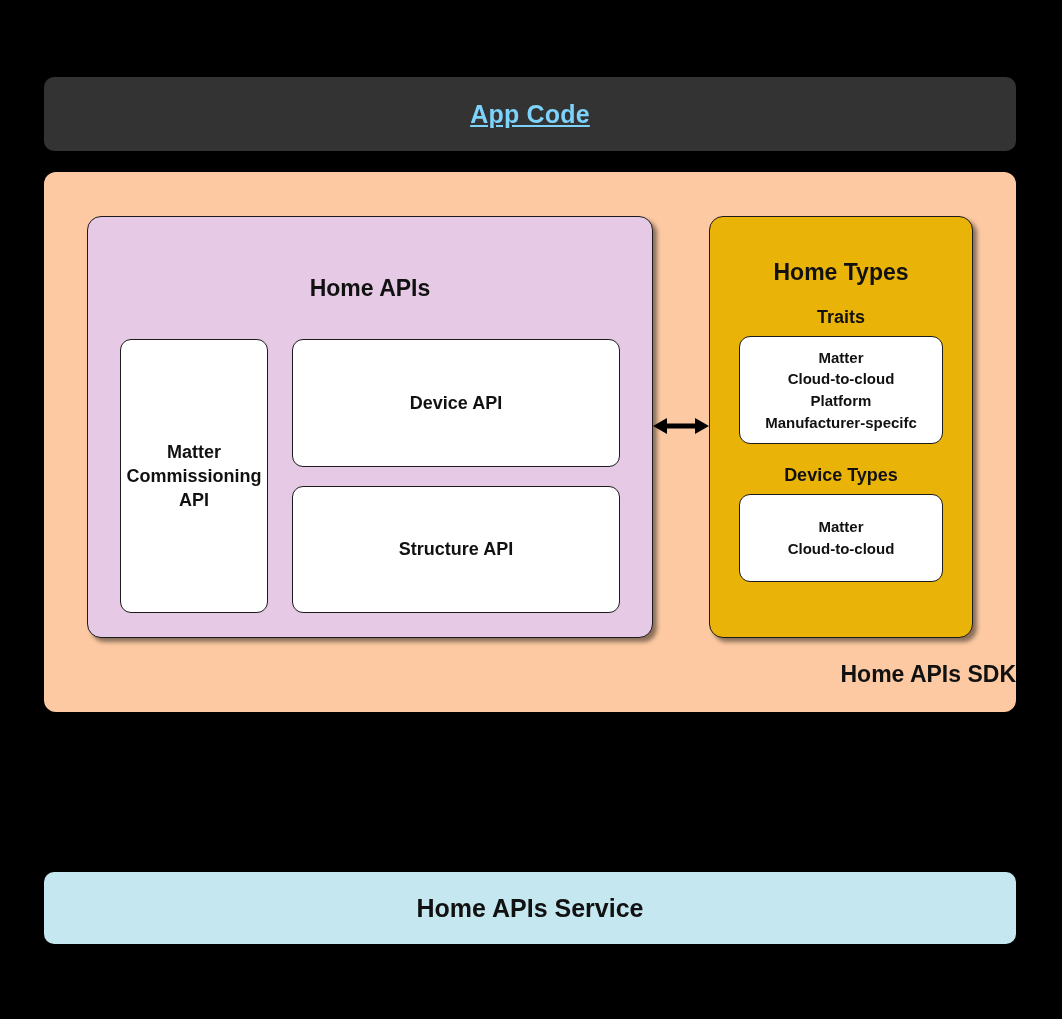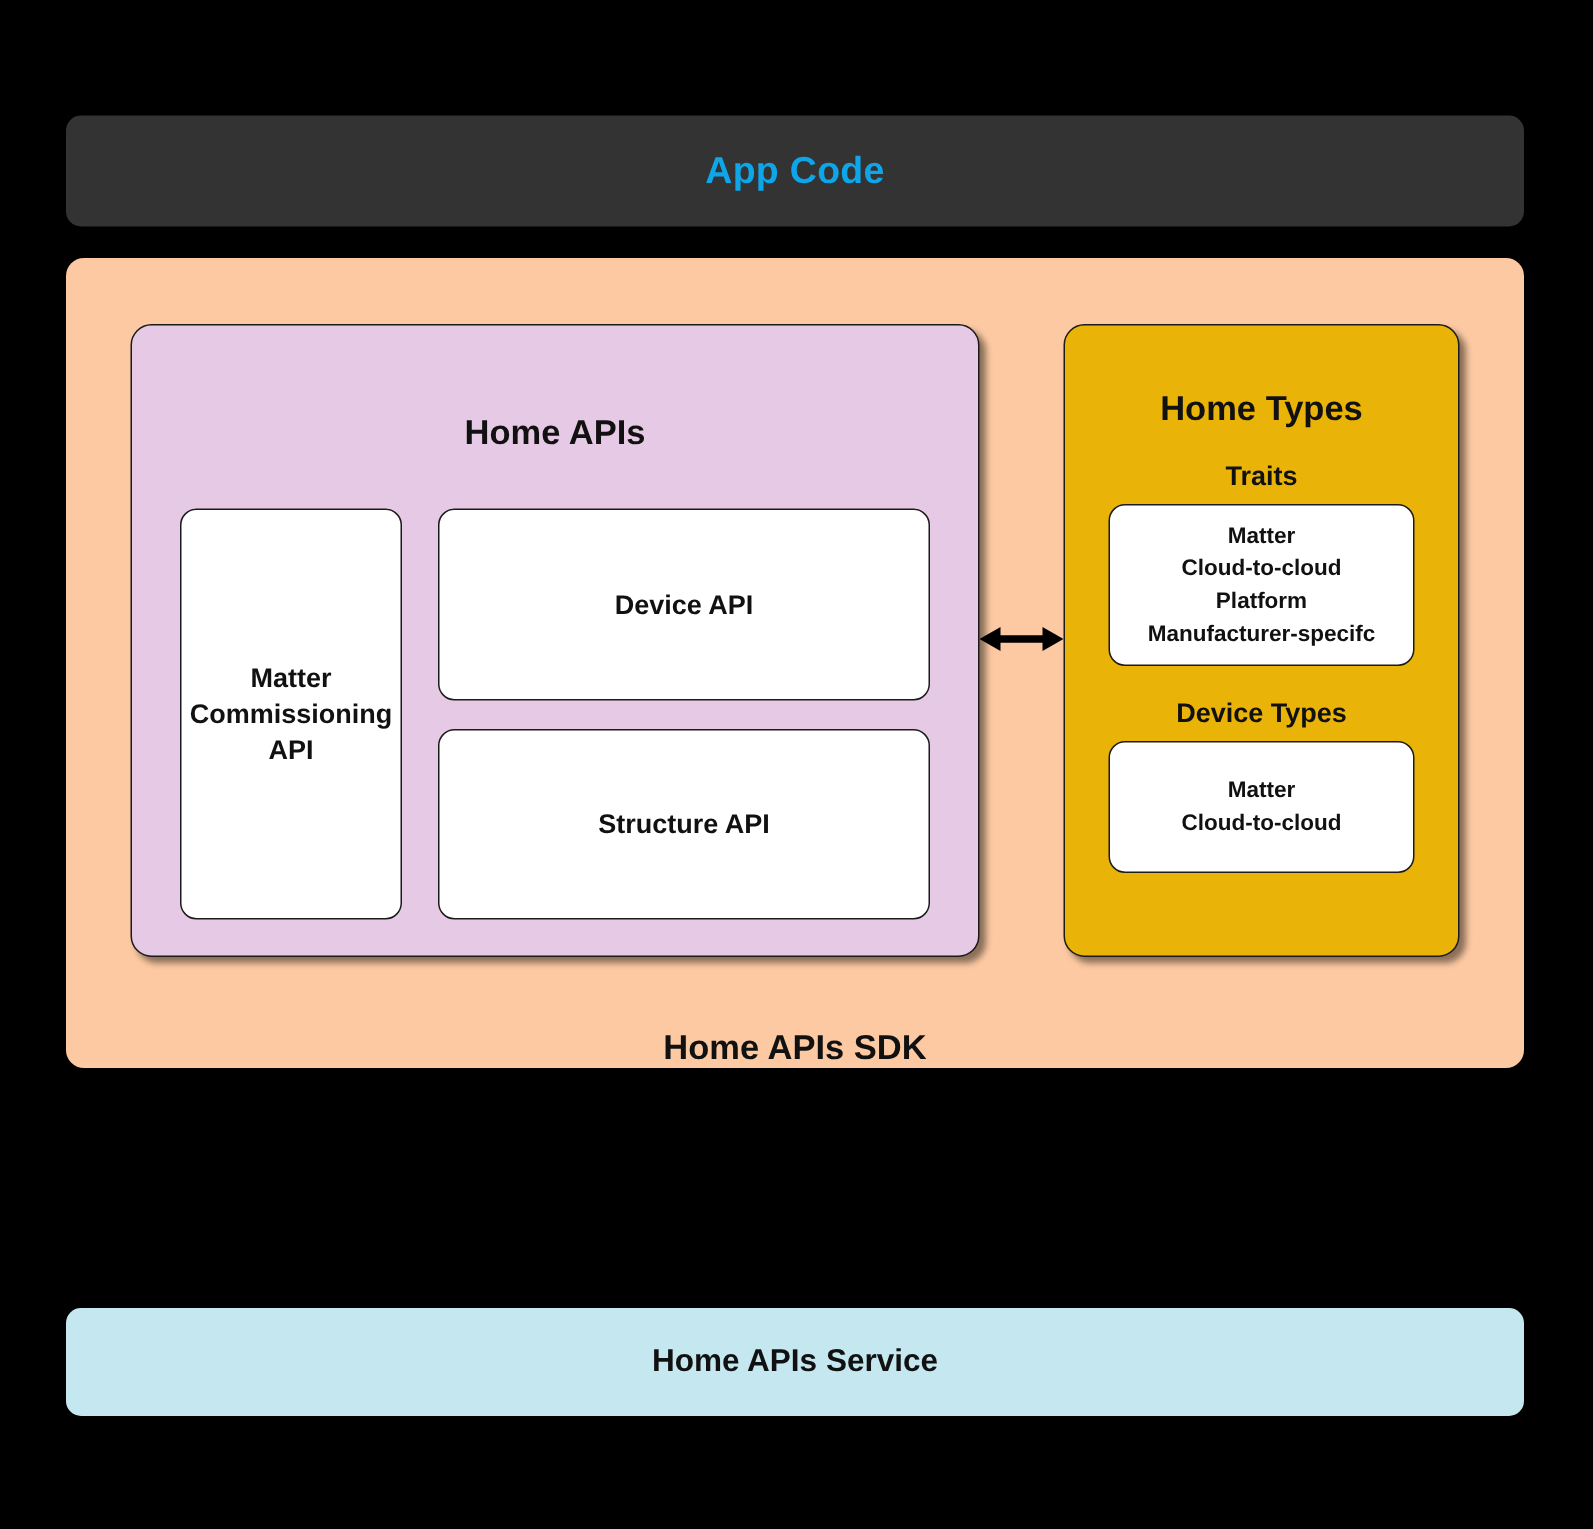--- a/index.html
+++ b/index.html
@@ -29,43 +29,44 @@
     width: 972px;
     height: 74px;
     background: #333333;
     border-radius: 10px;
     display: flex;
     align-items: center;
     justify-content: center;
     box-sizing: border-box;
   }
   .app-code-label {
-    color: #0ea5e9;
+    color: #7dd3fc;
     font-size: 25px;
     font-weight: bold;
     letter-spacing: 0.2px;
+    text-decoration: underline;
   }
 
   
   .sdk-panel {
     position: absolute;
     left: 44px;
     top: 172px;
     width: 972px;
     height: 540px;
     background: #FCC9A2;
     border-radius: 12px;
     box-sizing: border-box;
   }
   .sdk-label {
     position: absolute;
     left: 0;
     right: 0;
-    bottom: 0;
-    text-align: center;
+    bottom: 24px;
+    text-align: right;
     color: #111111;
     font-size: 23px;
     font-weight: bold;
   }
 
   
   .home-apis-panel {
     position: absolute;
     left: 43px;
     top: 44px;
@@ -182,21 +183,21 @@
     height: 72px;
     background: #C5E7F0;
     border-radius: 10px;
     display: flex;
     align-items: center;
     justify-content: center;
     box-sizing: border-box;
   }
   .service-label {
     color: #111111;
-    font-size: 21px;
+    font-size: 25px;
     font-weight: bold;
   }
 </style>
 </head>
 <body>
 
 <div class="canvas">
 
   <div class="app-code-bar">
     <span class="app-code-label">App Code</span>

